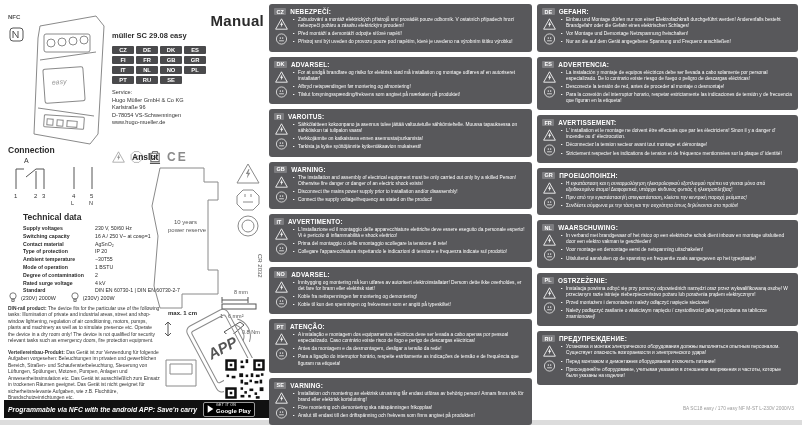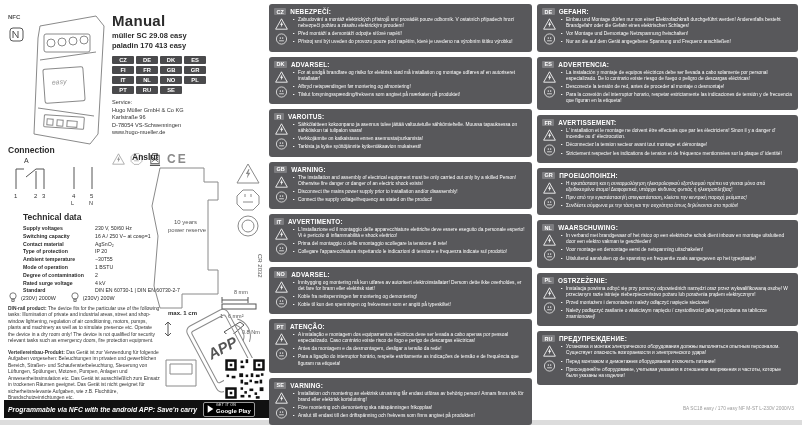--- a/index.html
+++ b/index.html
@@ -3,27 +3,27 @@
 <meta charset="utf-8">
 <style>
   html,body{margin:0;padding:0;background:#cfcfcf;}
   .page{position:relative;width:802px;height:425px;background:#fff;overflow:hidden;
         font-family:"Liberation Sans",sans-serif;color:#2b2b2b;}
   
   .left{position:absolute;left:4px;top:4px;width:262px;height:394px;}
   .device-art{position:absolute;left:2px;top:6px;}
   .nfc-label{position:absolute;left:4px;top:10px;font-size:6px;font-weight:bold;color:#555;}
   .manual-box{position:absolute;left:108px;top:8px;width:152px;}
-  .manual-title{font-size:15px;font-weight:bold;margin:0 0 2px 0;letter-spacing:.3px;}
+  .manual-title{font-size:15px;font-weight:bold;margin:0 0 2px 0;letter-spacing:.3px;text-align:right;}
   .product-line{font-size:7.5px;font-weight:bold;line-height:1.35;}
   .lang-badges{margin-top:5px;width:104px;display:flex;flex-wrap:wrap;gap:2px;}
   .lang-badge{display:inline-block;width:22px;height:8px;background:#4a4a4c;color:#fff;
               font-size:5.8px;font-weight:bold;text-align:center;line-height:8.5px;border-radius:1px;}
   .service{margin-top:5px;font-size:5.6px;line-height:1.35;color:#333;}
-  .cert-icons{margin-top:14px;display:flex;gap:5px;align-items:center;}
+  .cert-icons{margin-top:22px;display:flex;gap:5px;align-items:center;}
   .ce-text{font-size:12px;color:#8a8a8a;letter-spacing:2px;font-weight:bold;}
   
   .sec-title{font-size:8.5px;font-weight:bold;margin:0;}
   .conn{position:absolute;left:4px;top:141px;width:110px;}
   .batt{position:absolute;left:128px;top:148px;width:134px;}
   
   .tech{position:absolute;left:19px;top:208px;width:158px;}
   .tech-row{display:flex;font-size:5.2px;line-height:1.5;}
   .tech-label{width:72px;font-weight:bold;flex:0 0 72px;}
   .tech-value{flex:1;}
@@ -89,21 +89,20 @@
         <rect class="art" x="14" y="104" width="40" height="12" rx="1" transform="rotate(4 34 110)"></rect>
         <rect class="art" x="17" y="107" width="6" height="6" transform="rotate(4 20 110)"></rect>
         <rect class="art" x="27" y="108" width="6" height="6" transform="rotate(4 30 111)"></rect>
         <rect class="art" x="37" y="109" width="10" height="6" transform="rotate(4 42 112)"></rect>
       </g>
     </svg>
 
     <div class="manual-box">
       <h1 class="manual-title">Manual</h1>
       <div class="product-line">müller SC 29.08 easy</div>
-      <div class="product-line">paladin 170 413 easy</div>
       <div class="lang-badges">
           <span class="lang-badge">CZ</span>
           <span class="lang-badge">DE</span>
           <span class="lang-badge">DK</span>
           <span class="lang-badge">ES</span>
           <span class="lang-badge">FI</span>
           <span class="lang-badge">FR</span>
           <span class="lang-badge">GB</span>
           <span class="lang-badge">GR</span>
           <span class="lang-badge">IT</span>

